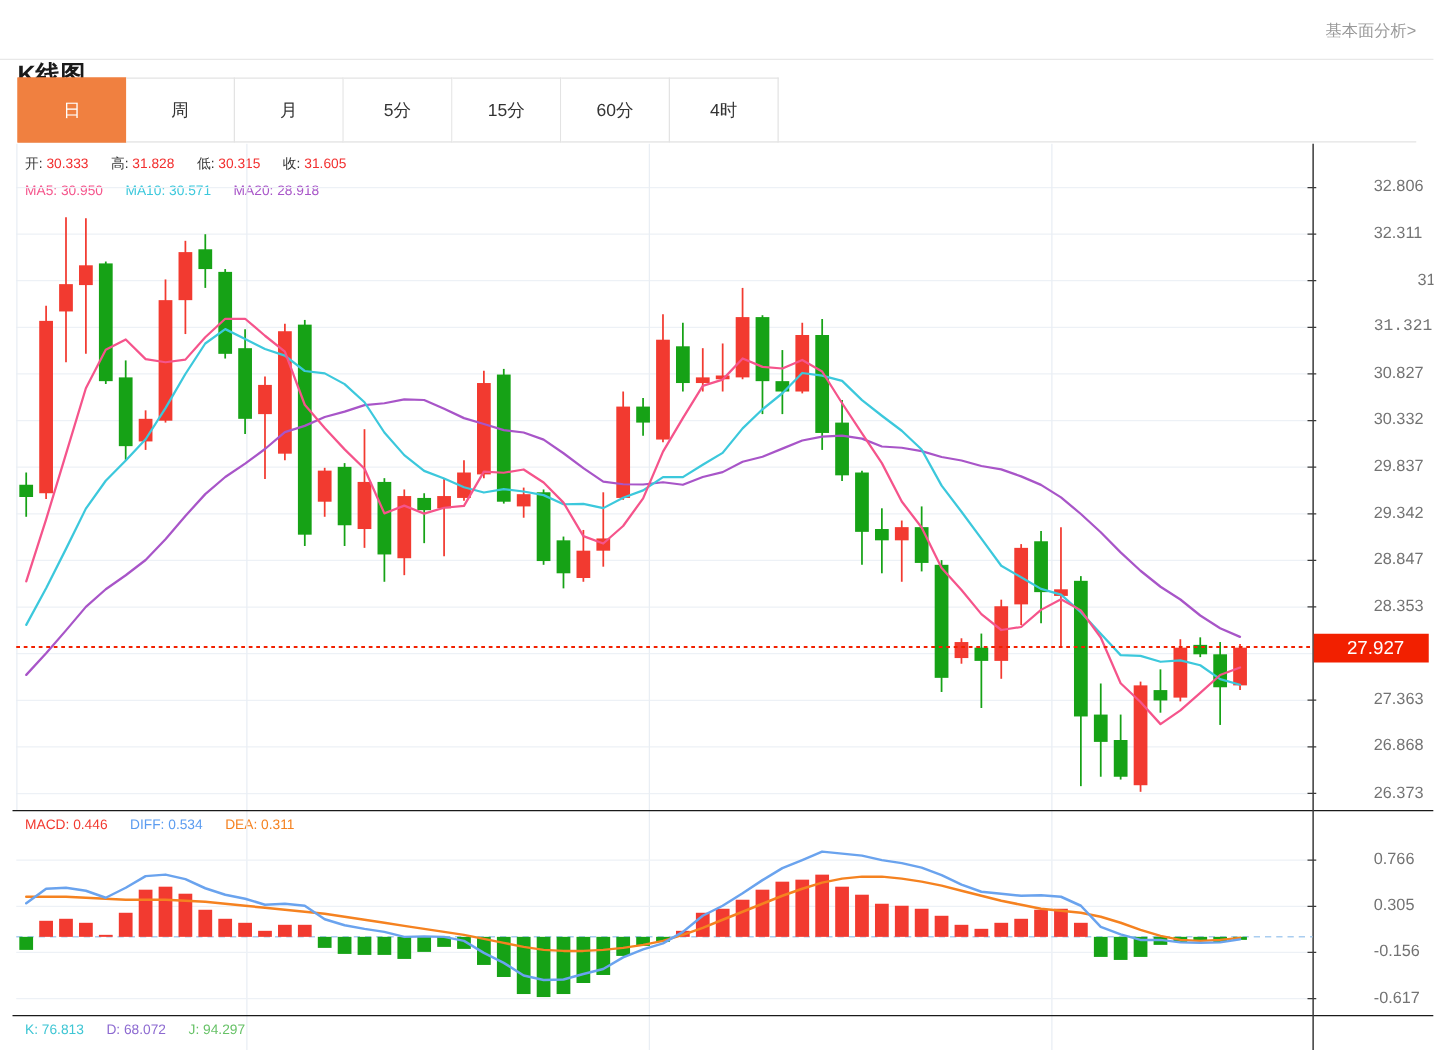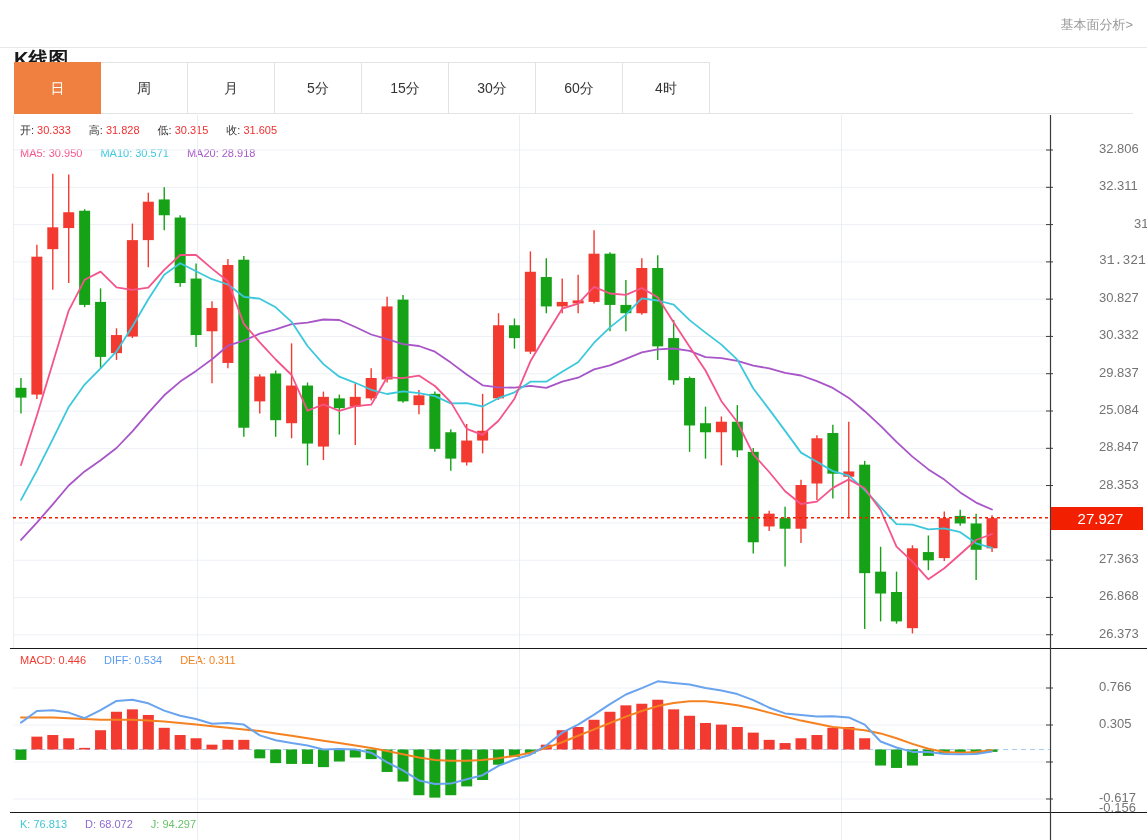--- a/index.html
+++ b/index.html
@@ -31,21 +31,20 @@
   <div class="abs fund-link">基本面分析&gt;</div>
   <div class="abs title-rule"></div>
 
   <div class="abs tabbar-ext"></div>
   <div class="abs tabbar" id="tabbar">
       <div class="tab active">日</div>
       <div class="tab">周</div>
       <div class="tab">月</div>
       <div class="tab">5分</div>
       <div class="tab">15分</div>
-      <div class="tab">30分</div>
       <div class="tab">60分</div>
       <div class="tab">4时</div>
     </div>
 
   <div class="abs legend-row" id="ohlc-legend" style="top:123px;"><span class="item"><span class="lbl">开:</span><span style="color: rgb(242, 47, 47);"> 30.333</span></span><span class="item"><span class="lbl">高:</span><span style="color: rgb(242, 47, 47);"> 31.828</span></span><span class="item"><span class="lbl">低:</span><span style="color: rgb(242, 47, 47);"> 30.315</span></span><span class="item"><span class="lbl">收:</span><span style="color: rgb(242, 47, 47);"> 31.605</span></span></div>
   <div class="abs legend-row" id="ma-legend" style="top:147px;"><span class="item"><span class="lbl" style="color: rgb(245, 84, 139);">MA5:</span><span style="color: rgb(245, 84, 139);"> 30.950</span></span><span class="item"><span class="lbl" style="color: rgb(60, 200, 220);">MA10:</span><span style="color: rgb(60, 200, 220);"> 30.571</span></span><span class="item"><span class="lbl" style="color: rgb(168, 85, 200);">MA20:</span><span style="color: rgb(168, 85, 200);"> 28.918</span></span></div>
   <div class="abs legend-row" id="macd-legend" style="top:654px;"><span class="item"><span class="lbl" style="color: rgb(242, 58, 48);">MACD:</span><span style="color: rgb(242, 58, 48);"> 0.446</span></span><span class="item"><span class="lbl" style="color: rgb(91, 156, 240);">DIFF:</span><span style="color: rgb(91, 156, 240);"> 0.534</span></span><span class="item"><span class="lbl" style="color: rgb(245, 130, 32);">DEA:</span><span style="color: rgb(245, 130, 32);"> 0.311</span></span></div>
   <div class="abs legend-row" id="kdj-legend" style="top:818px;"><span class="item"><span class="lbl" style="color: rgb(63, 198, 212);">K:</span><span style="color: rgb(63, 198, 212);"> 76.813</span></span><span class="item"><span class="lbl" style="color: rgb(141, 106, 209);">D:</span><span style="color: rgb(141, 106, 209);"> 68.072</span></span><span class="item"><span class="lbl" style="color: rgb(103, 194, 103);">J:</span><span style="color: rgb(103, 194, 103);"> 94.297</span></span></div>
 
   <svg id="chart" width="1147" height="840">
@@ -299,25 +298,25 @@
     </svg>
 
   <div id="ylabels">
       <div class="abs ylab" style="top: 141px;">32.806</div>
       <div class="abs ylab" style="top: 178.298px;">32.311</div>
       <div class="abs ylab" style="top: 215.596px; margin-left: 35px;">31.816</div>
       <div class="abs ylab" style="top: 252.895px; font-family: Liberation Mono, monospace;">31.321</div>
       <div class="abs ylab" style="top: 290.118px;">30.827</div>
       <div class="abs ylab" style="top: 327.416px;">30.332</div>
       <div class="abs ylab" style="top: 364.714px;">29.837</div>
-      <div class="abs ylab" style="top: 402.012px;">25.084</div>
+      <div class="abs ylab" style="top: 402.012px;">29.342</div>
       <div class="abs ylab" style="top: 439.311px;">28.847</div>
       <div class="abs ylab" style="top: 476.534px;">28.353</div>
       <div class="abs ylab" style="top: 551.13px;">27.363</div>
       <div class="abs ylab" style="top: 588.428px;">26.868</div>
       <div class="abs ylab" style="top: 625.727px;">26.373</div>
       <div class="abs ylab" style="top: 679px;">0.766</div>
       <div class="abs ylab" style="top: 716px;">0.305</div>
-      <div class="abs ylab" style="top: 753px; margin-top: 47px;">-0.156</div>
+      <div class="abs ylab" style="top: 753px;">-0.156</div>
       <div class="abs ylab" style="top: 790px;">-0.617</div>
     </div>
   <div class="abs badge" id="price-badge" style="top: 506.633px; background: rgb(242, 32, 0); text-align: center;">27.927</div>
 </div>
 
 </body></html>

